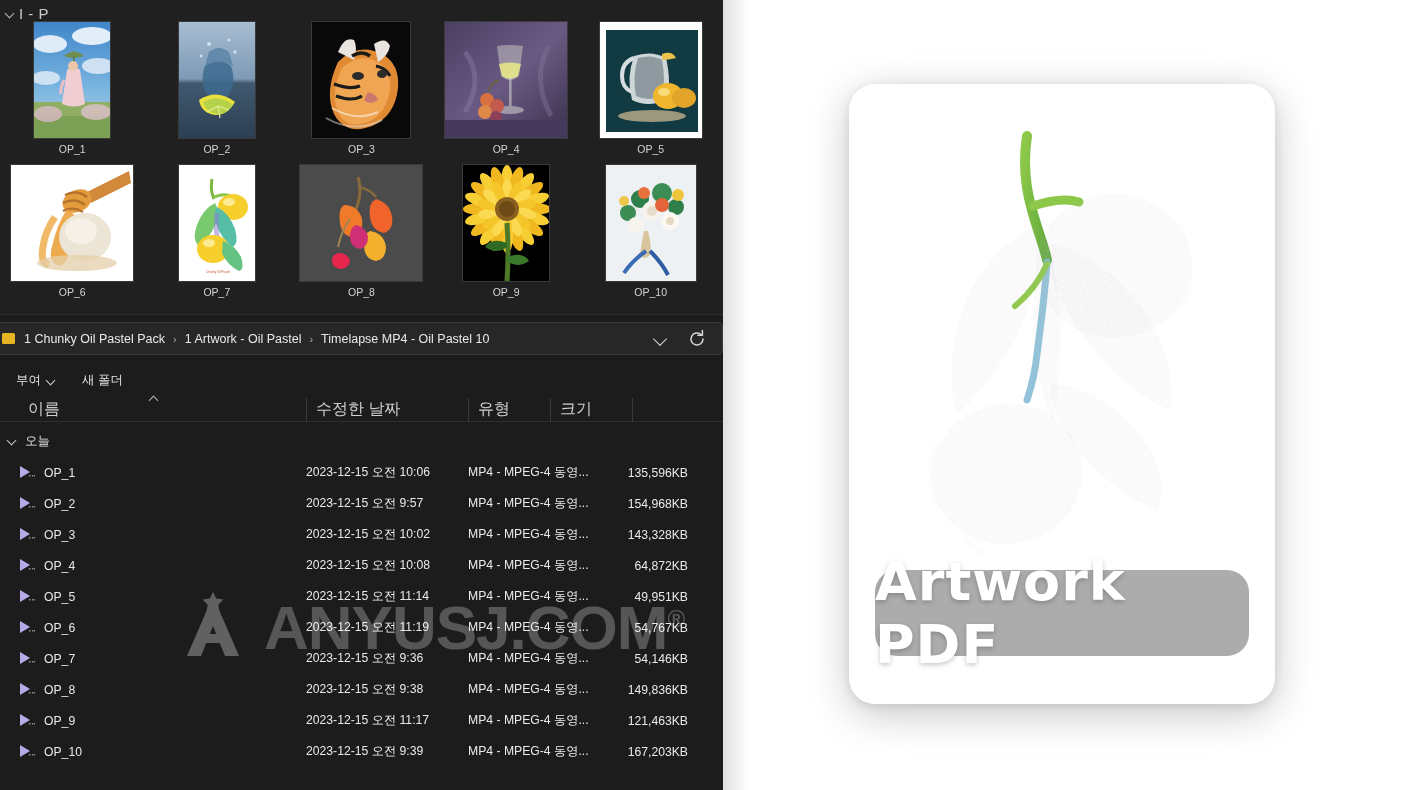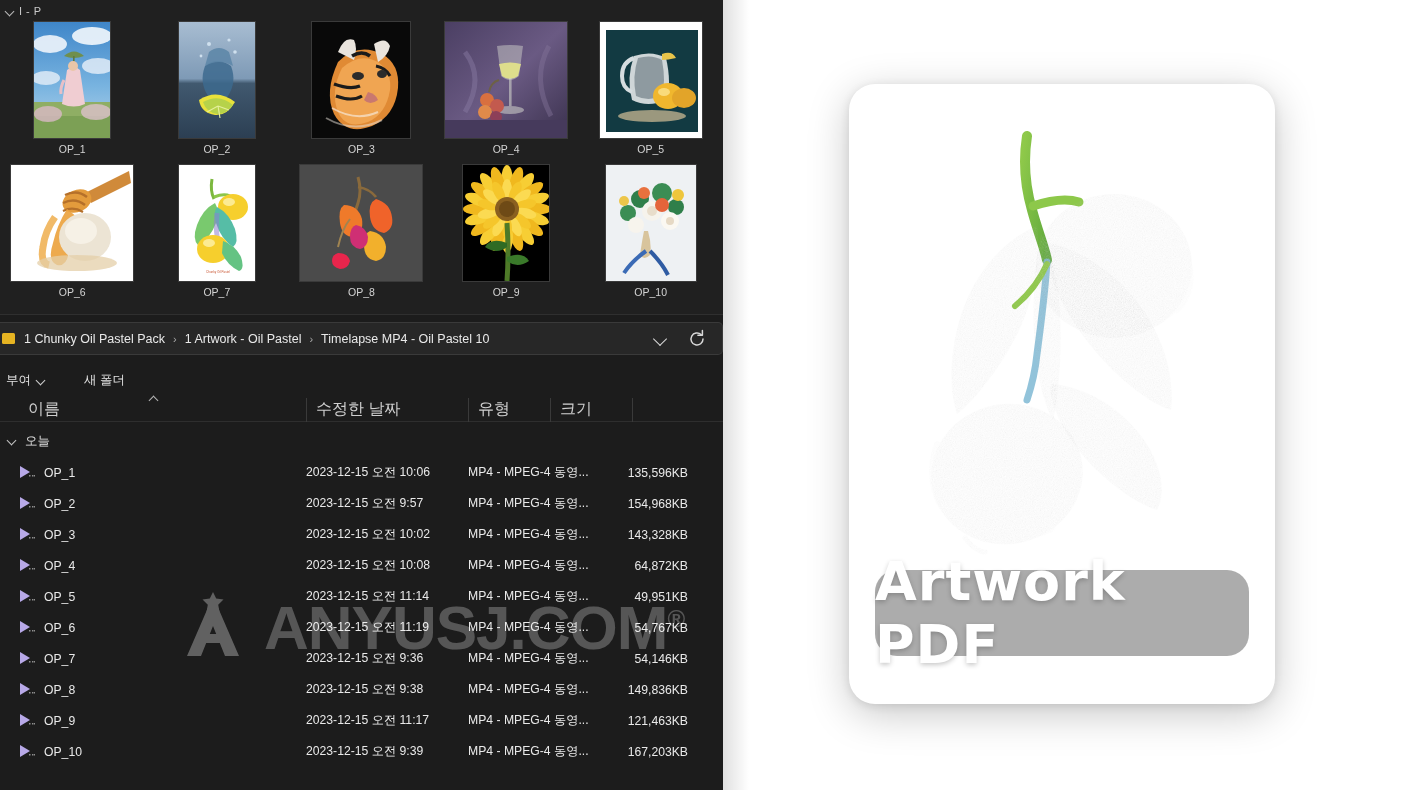--- a/index.html
+++ b/index.html
@@ -22,21 +22,21 @@
 
   
   .thumb-pane {
     position: absolute; left:0; top:0; width:723px; height:315px;
     background:#202020;
     border-bottom: 1px solid #2f2f2f;
   }
   .pane-header {
     position:absolute; left:6px; top:5px;
     display:flex; align-items:center; gap:4px;
-    font-size: 11px; color:#c9c9c9; letter-spacing:.5px;
+    font-size: 15px; color:#c9c9c9; letter-spacing:.5px;
   }
   .chev-sm {
     width:9px; height:9px; position:relative; display:inline-block;
   }
   .chev-sm:before{
     content:""; position:absolute; left:0; top:1px;
     width:6px;height:6px;border-right:1.3px solid #b9b9b9;border-bottom:1.3px solid #b9b9b9;
     transform:rotate(45deg);
   }
   .thumb-grid {
@@ -73,21 +73,21 @@
   .chev-dn:before{
     content:""; position:absolute; left:5px; top:6px; width:9px;height:9px;
     border-right:1.4px solid #d8d8d8; border-bottom:1.4px solid #d8d8d8;
     transform:rotate(45deg);
   }
   .refresh-ico svg{ display:block; }
 
   
   .cmd-bar{
     position:absolute; left:0; top:366px; width:608px; height:28px;
-    display:flex; align-items:center; gap:26px; padding-left:0px;
+    display:flex; align-items:center; gap:14px; padding-left:10px;
   }
   .cmd-item{ display:flex; align-items:center; gap:6px; font-size:12.5px; color:#e4e4e4; padding:4px 6px; border-radius:4px; }
   .cmd-chev{ width:9px;height:9px;position:relative;}
   .cmd-chev:before{
     content:""; position:absolute; left:0px; top:1px; width:6px;height:6px;
     border-right:1.3px solid #cfcfcf; border-bottom:1.3px solid #cfcfcf; transform:rotate(45deg);
   }
 
   
   .col-head{

